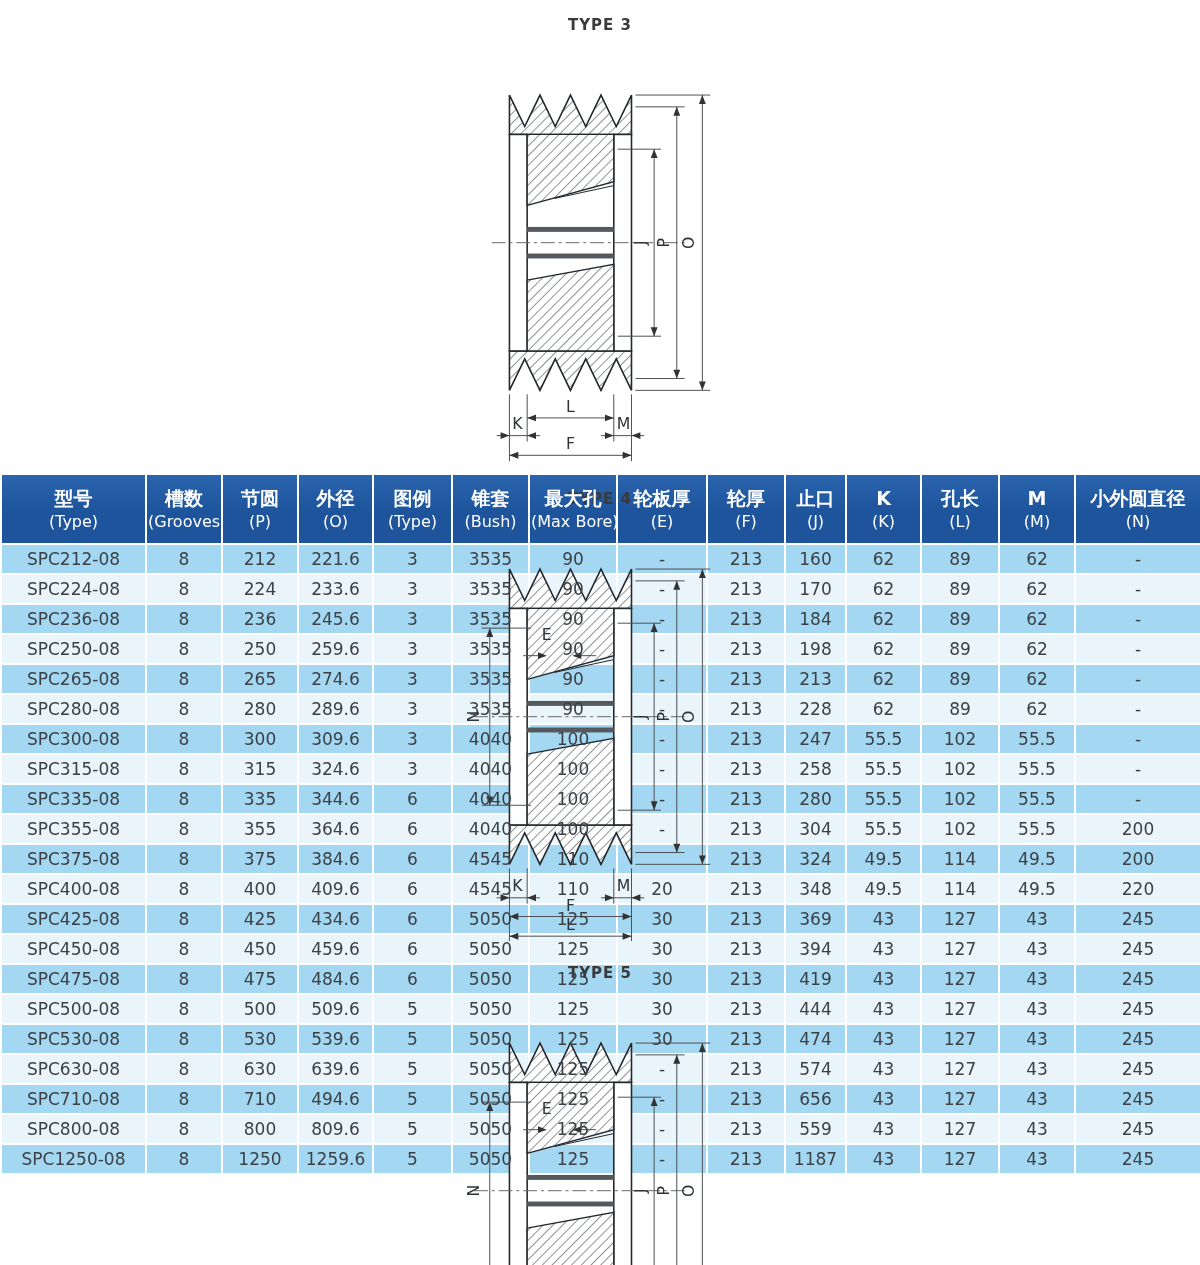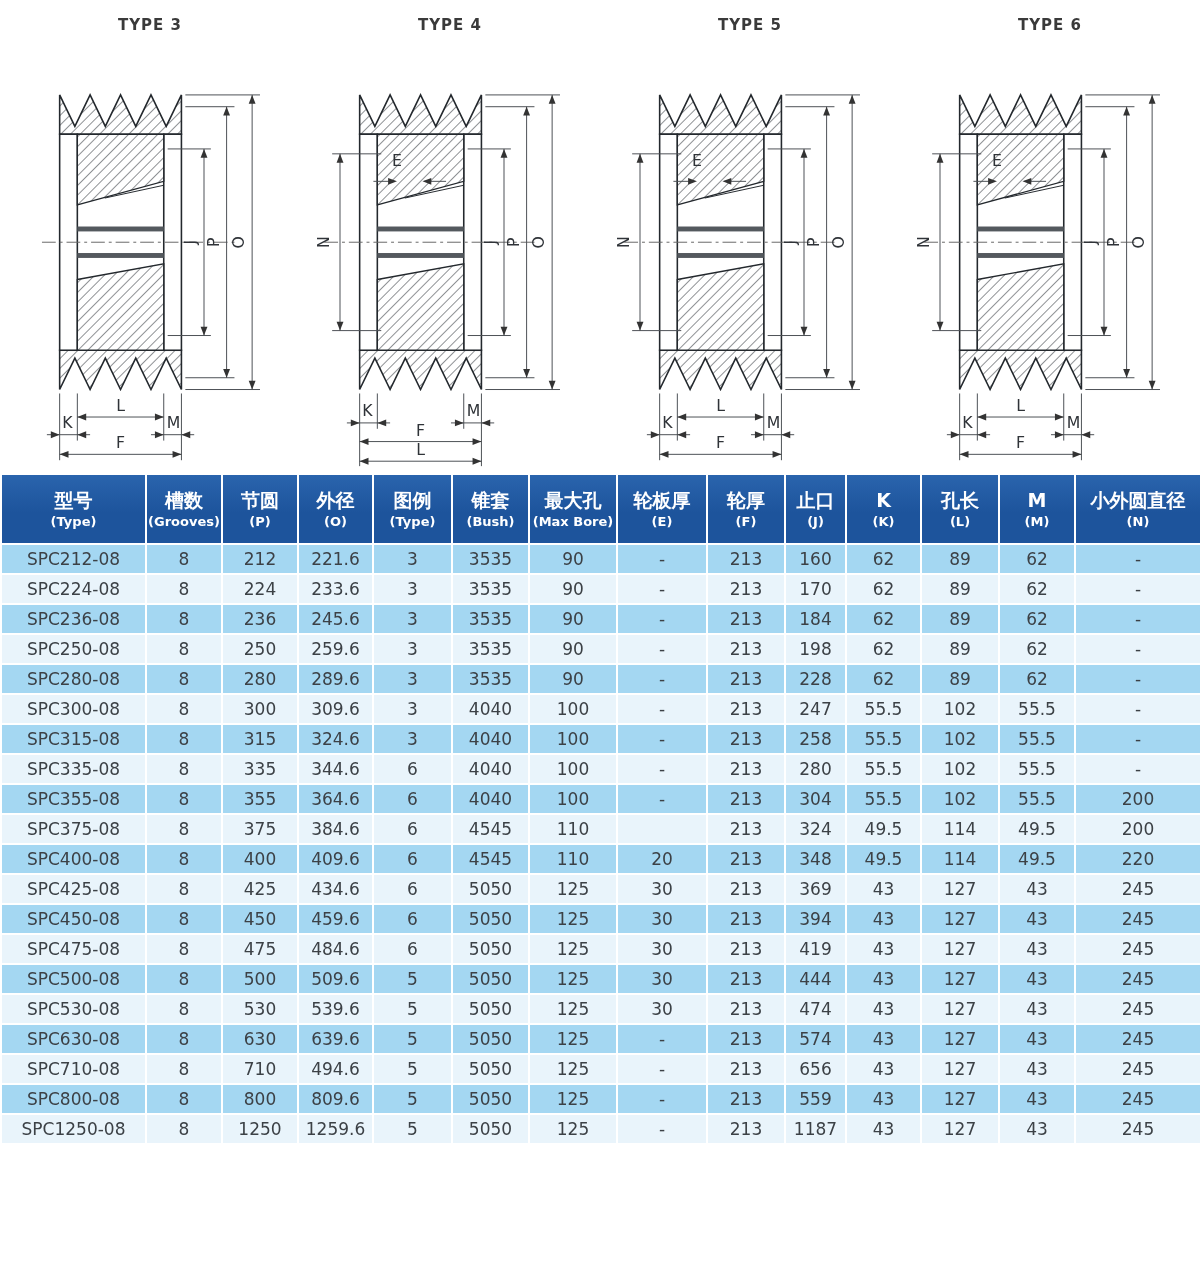--- a/index.html
+++ b/index.html
@@ -13,21 +13,21 @@
   }
   *{box-sizing:border-box;margin:0;padding:0;}
   html,body{background:#ffffff;}
   body{
     width:1200px;height:1265px;overflow:hidden;
     font-family:"DejaVu Sans","Liberation Sans",sans-serif;
   }
   .page{width:1200px;height:1265px;background:#fff;}
   
   .diagrams-row{
-    display:flex;flex-direction:row;width:1200px;height:473px;
+    display:flex;flex-direction:column;width:1200px;height:473px;
     background:#fff;
   }
   .diagram{flex:1 1 0;display:flex;flex-direction:column;align-items:center;}
   .diagram-title{
     margin:16px 0 2px 0;font-size:15px;font-weight:bold;color:#3a3a3a;
     letter-spacing:1px;text-align:center;
   }
   .diagram-svg{display:block;width:296px;height:438px;}
   .dimtext{font-size:16px;fill:#2f3338;}
   
@@ -36,21 +36,21 @@
   }
   table.spec-table th, table.spec-table td{
     border:2px solid #ffffff;text-align:center;vertical-align:middle;
     overflow:hidden;white-space:nowrap;
   }
   thead th{
     background:linear-gradient(to bottom,var(--header-bg-top) 0%,var(--header-bg) 55%);
     color:var(--header-text);height:70px;padding:2px 1px;
   }
   thead th .cn{font-size:19px;font-weight:bold;line-height:1.35;}
-  thead th .en{font-size:13px;font-weight:bold;line-height:1.25;}
+  thead th .en{font-size:16px;font-weight:normal;line-height:1.25;}
   tbody td{
     height:30px;font-size:17px;color:var(--cell-text);padding:0 1px;
   }
   tbody tr:nth-child(odd) td{background:var(--row-dark);}
   tbody tr:nth-child(even) td{background:var(--row-light);}
 </style>
 </head>
 <body>
 
 <div class="page">
@@ -463,20 +463,36 @@
           <td>90</td>
           <td>-</td>
           <td>213</td>
           <td>198</td>
           <td>62</td>
           <td>89</td>
           <td>62</td>
           <td>-</td>
         </tr>
         <tr>
+          <td>SPC265-08</td>
+          <td>8</td>
+          <td>265</td>
+          <td>274.6</td>
+          <td>3</td>
+          <td>3535</td>
+          <td>90</td>
+          <td>-</td>
+          <td>213</td>
+          <td>213</td>
+          <td>62</td>
+          <td>89</td>
+          <td>62</td>
+          <td>-</td>
+        </tr>
+        <tr>
           <td>SPC280-08</td>
           <td>8</td>
           <td>280</td>
           <td>289.6</td>
           <td>3</td>
           <td>3535</td>
           <td>90</td>
           <td>-</td>
           <td>213</td>
           <td>228</td>

